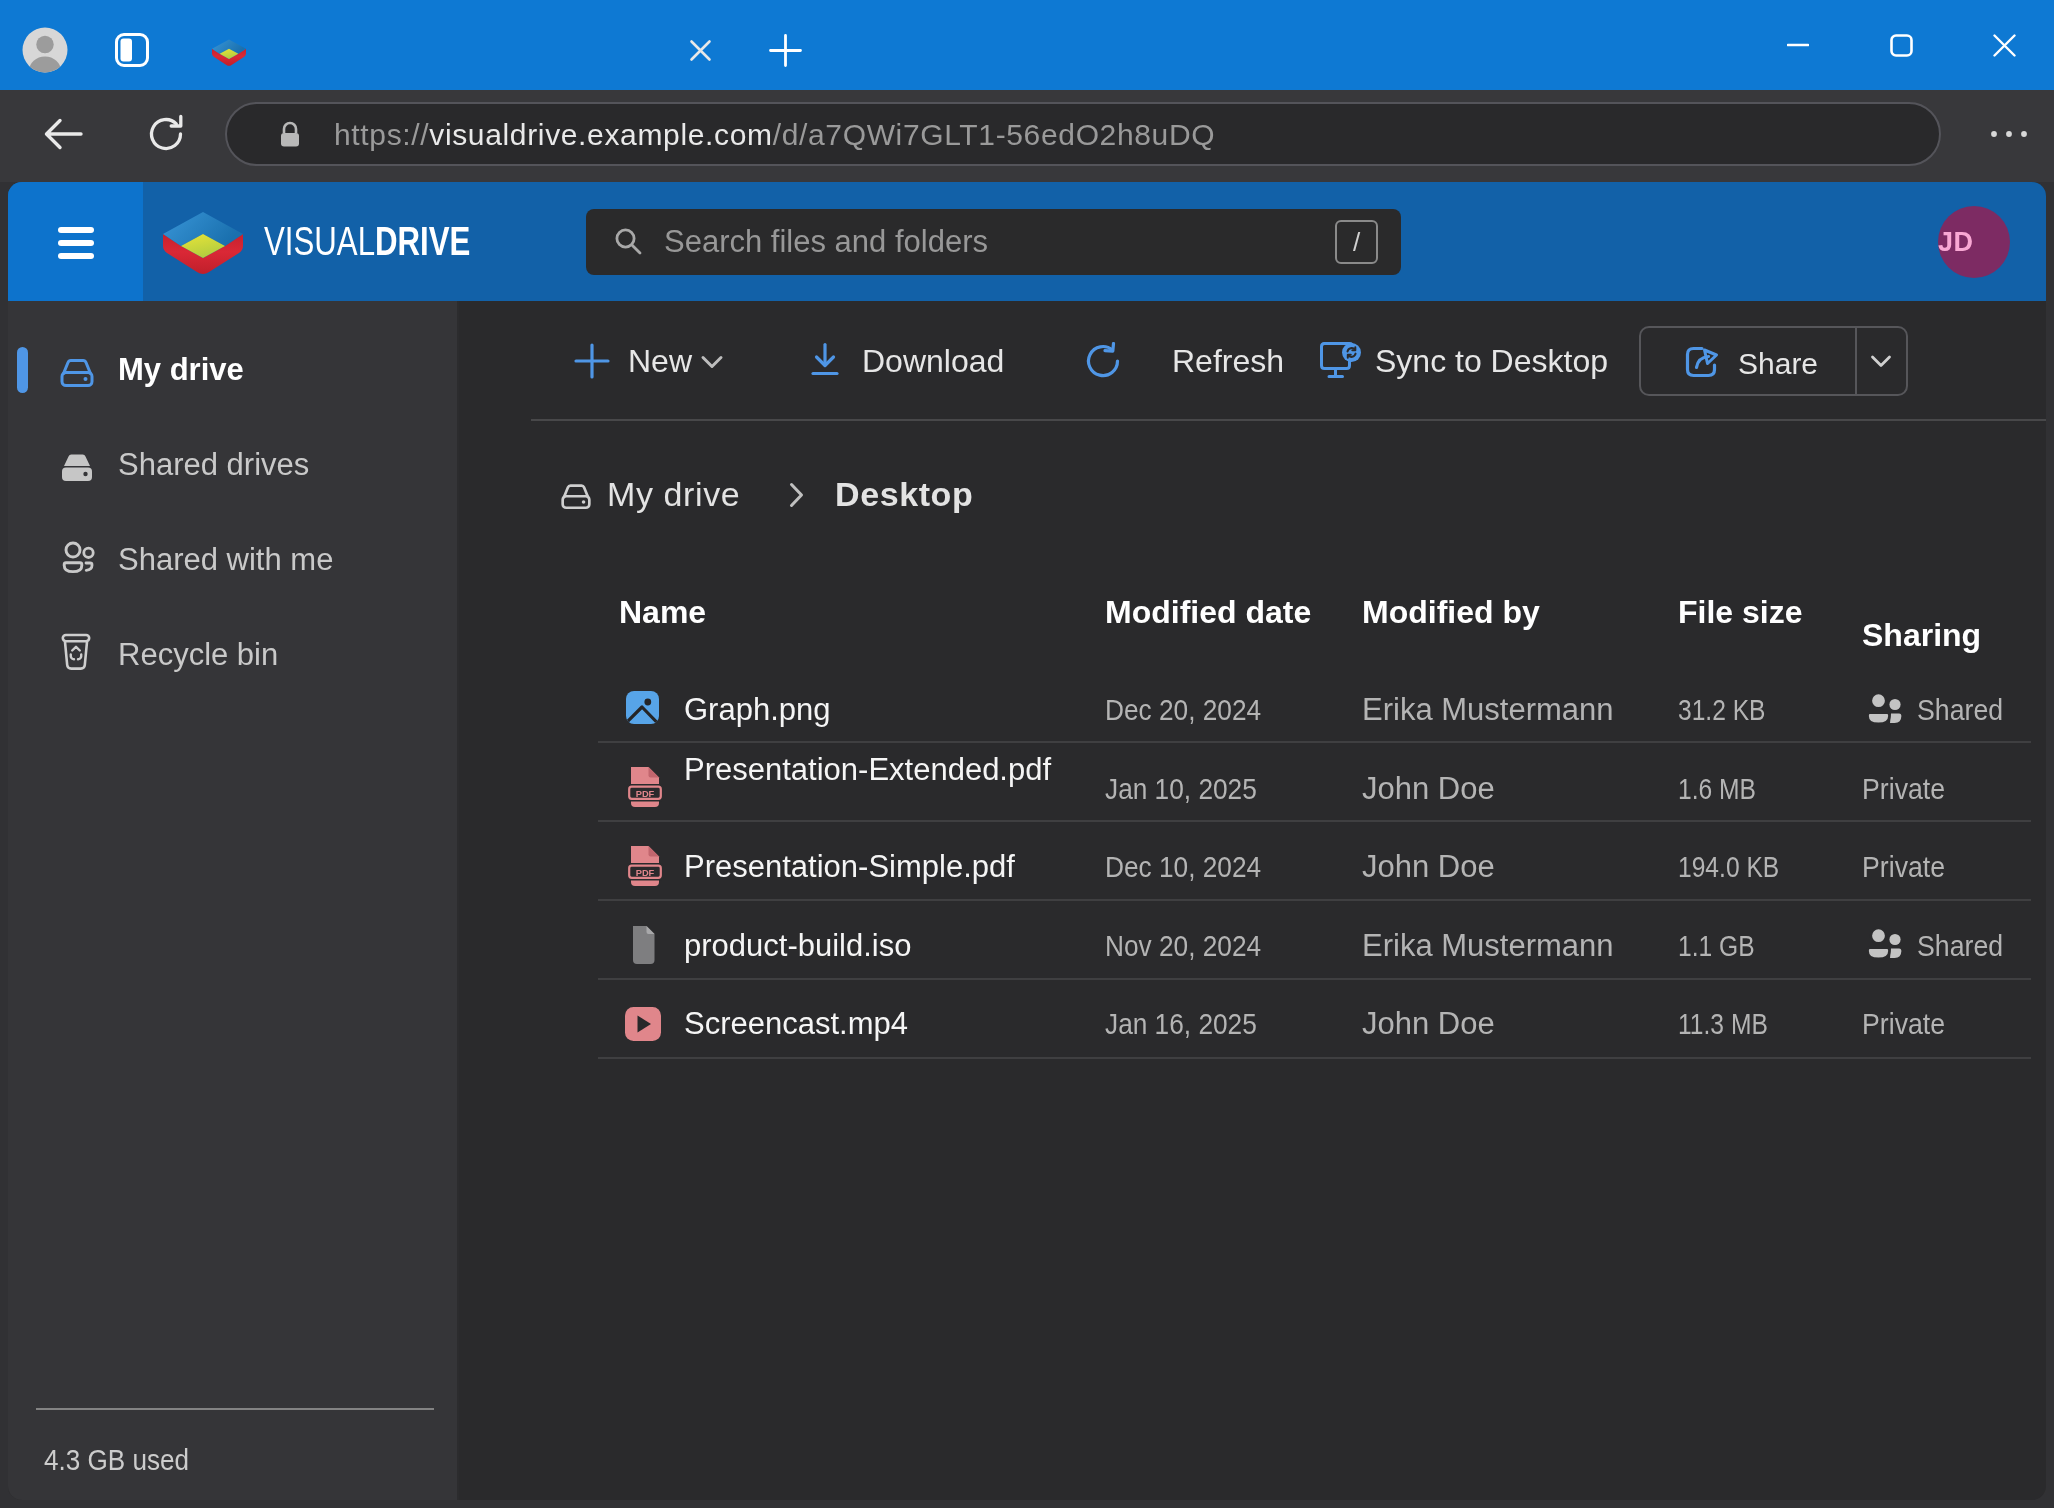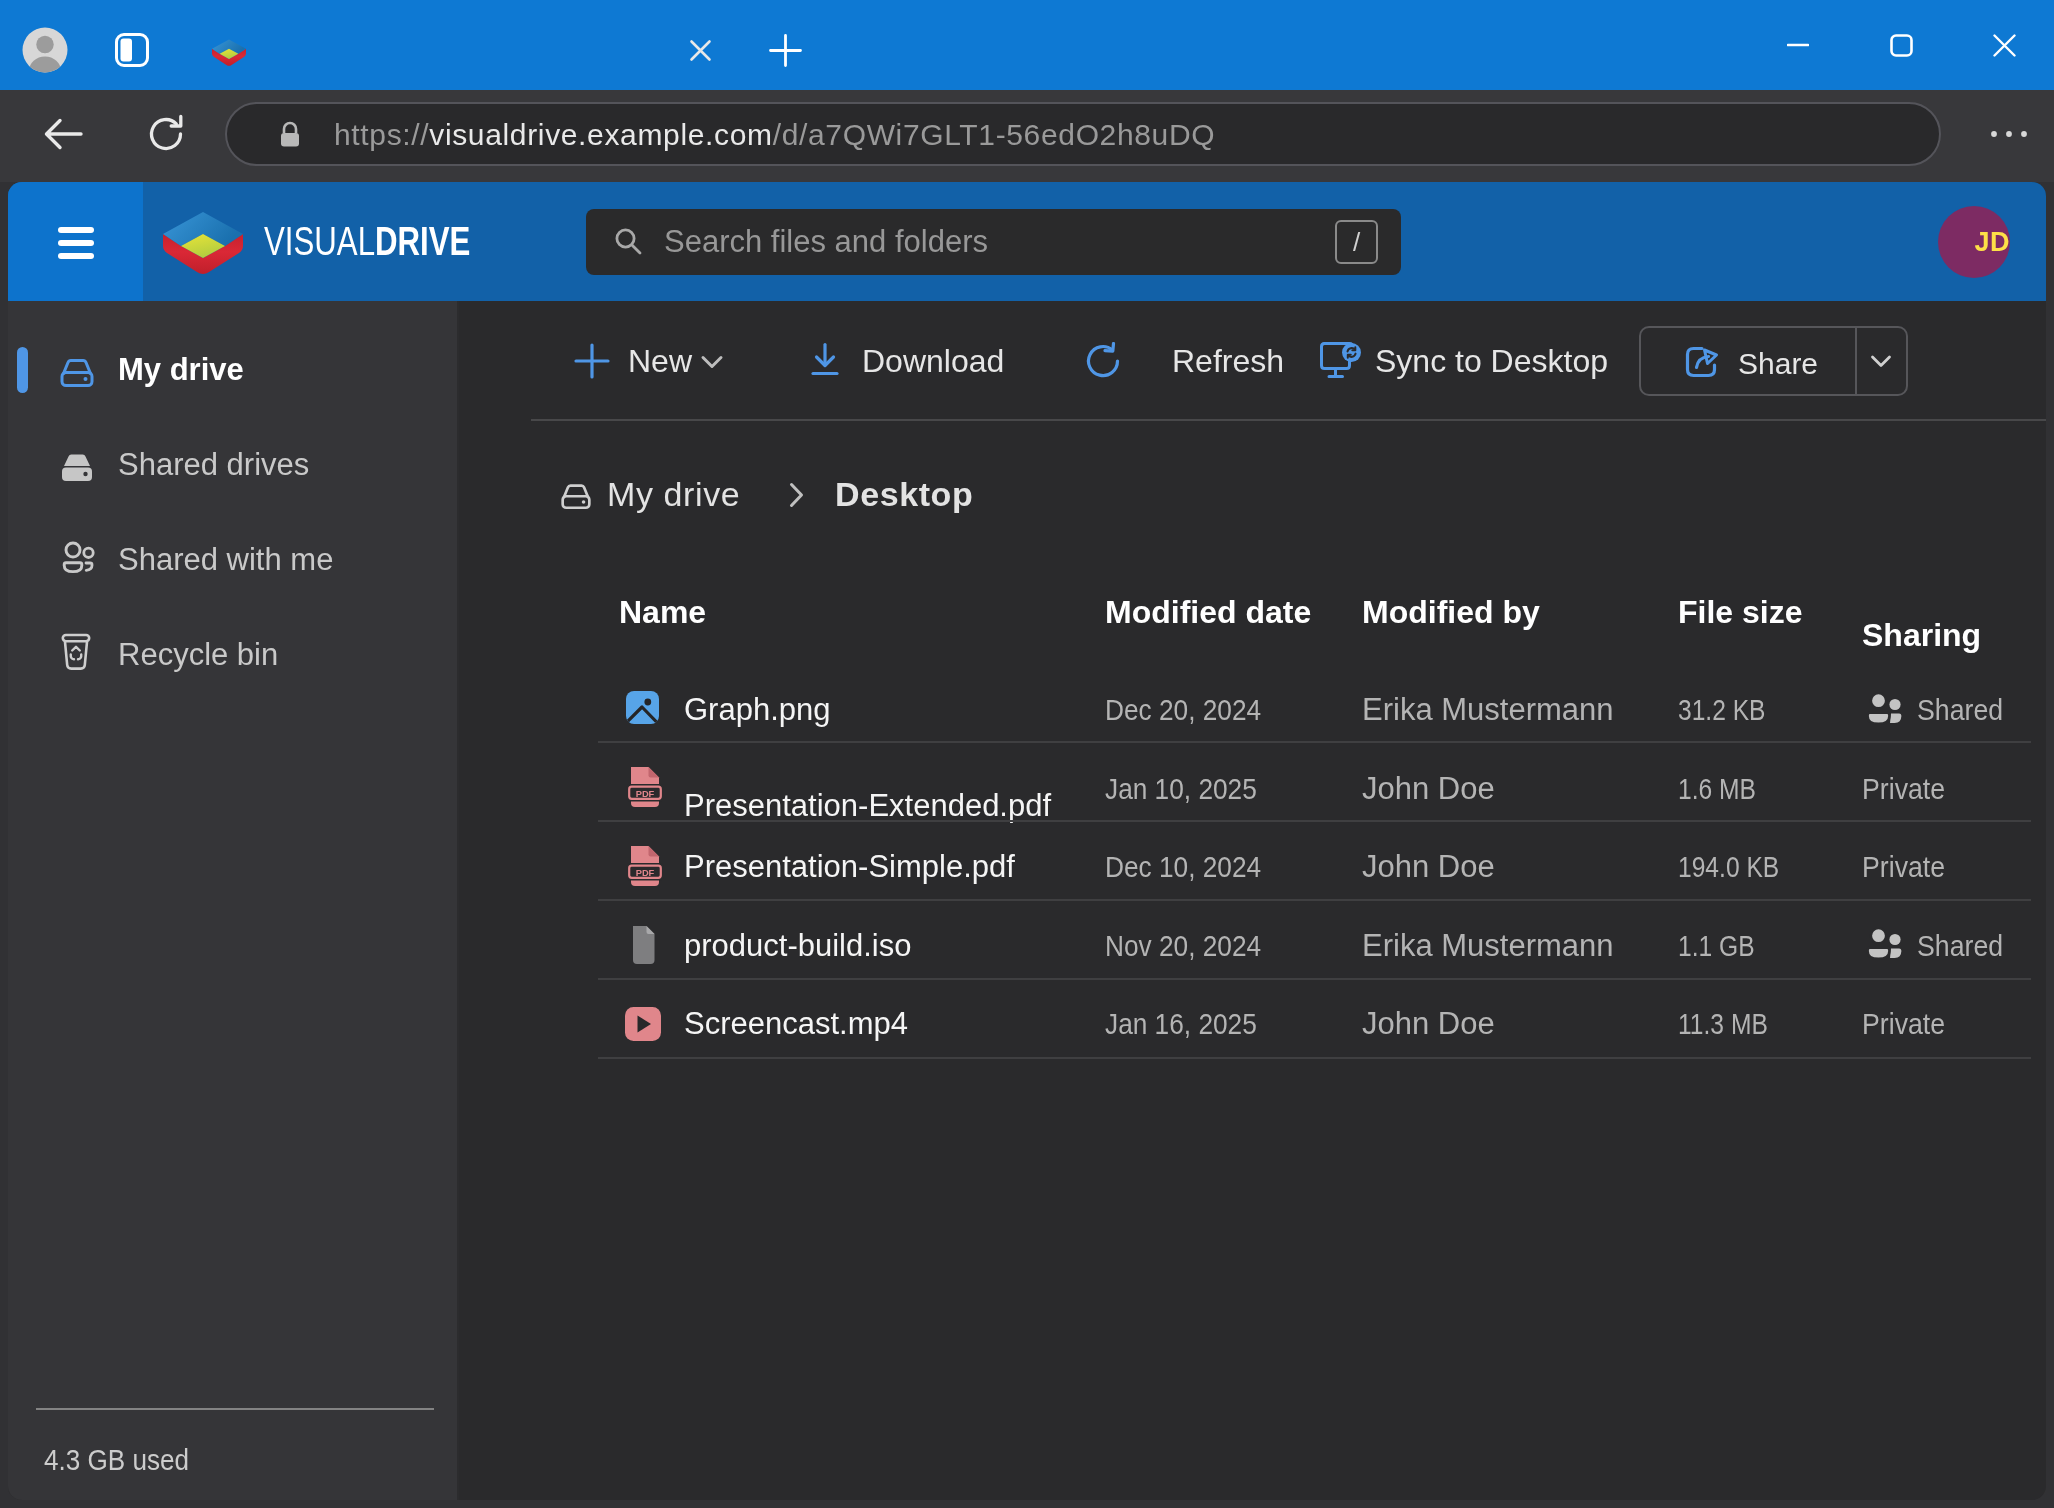--- a/index.html
+++ b/index.html
@@ -14,21 +14,21 @@
   .urltext b { color:#e9e9e9; font-weight:normal; }
   #card { position:absolute; left:8px; top:182px; width:2038px; height:1318px; background:#2a2a2c; border-radius:14px; overflow:hidden; }
   #appheader { position:absolute; left:0; top:0; width:2038px; height:119px; background:#1261a8; }
   #hambtn { position:absolute; left:0; top:0; width:135px; height:119px; background:#0d73cc; }
   .hbar { position:absolute; left:50px; width:36px; height:5.5px; border-radius:3px; background:#ffffff; }
   #logotext { position:absolute; left:256px; top:0; height:119px; line-height:119px; color:#ffffff; font-size:40px; white-space:nowrap; transform:scaleX(0.78); transform-origin:left center; }
   #logotext b { font-weight:bold; }
   #searchbox { position:absolute; left:578px; top:27px; width:815px; height:66px; background:#2a2a2b; border-radius:8px; }
   #searchtxt { position:absolute; left:78px; top:0; height:66px; line-height:66px; font-size:31px; color:#989898; }
   #slashkey { position:absolute; left:749px; top:11px; width:43px; height:44px; border:2px solid #8a8a8a; border-radius:6px; color:#d0d0d0; font-size:26px; text-align:center; line-height:40px; }
-  #avatar { position:absolute; left:1930px; top:24px; width:72px; height:72px; border-radius:50%; background:#7d2b63; color:#fde047; font-size:27px; font-weight:bold; text-align:right; line-height:72px; letter-spacing:0.5px; }
+  #avatar { position:absolute; left:1930px; top:24px; width:72px; height:72px; border-radius:50%; background:#7d2b63; color:#f9a8d4; font-size:27px; font-weight:bold; text-align:left; line-height:72px; letter-spacing:0.5px; }
   #sidebar { position:absolute; left:0; top:119px; width:449px; height:1199px; background:#353538; }
   #sbdivider { position:absolute; left:449px; top:119px; width:2px; height:1199px; background:#2c2c2e; }
   .navtxt { position:absolute; left:110px; font-size:31px; line-height:36px; color:#c9c9c9; white-space:nowrap; }
   .navtxt.active { color:#ffffff; font-weight:bold; }
   #indicator { position:absolute; left:9px; top:46px; width:11px; height:46px; border-radius:6px; background:#4f96e6; }
   #storage-div { position:absolute; left:28px; top:1107px; width:398px; height:2px; background:#838383; }
   #storage-txt { position:absolute; left:36px; top:1142px; font-size:30px; color:#cccccc; transform:scaleX(0.87); transform-origin:left center; }
   .tbtxt { position:absolute; font-size:32px; line-height:37px; color:#e6e6e6; white-space:nowrap; }
   #sharebtn { position:absolute; left:1631px; top:144px; width:269px; height:70px; border:2px solid #56565a; border-radius:10px; }
   #sharebtn .vd { position:absolute; left:214px; top:0px; width:2px; height:66px; background:#56565a; }
@@ -274,21 +274,21 @@
     <span class="thead" style="left:1670px; top:412px;">File size</span>
     <span class="thead" style="left:1854px; top:435px;">Sharing</span>
 
     <span class="fname" style="left:676px; top:510px;">Graph.png</span>
     <span class="fmeta sqz" style="left:1097px; top:510px;">Dec 20, 2024</span>
     <span class="fmeta nmw" style="left:1354px; top:510px;">Erika Mustermann</span>
     <span class="fmeta sqz2" style="left:1670px; top:510px;">31.2 KB</span>
     <span class="fmeta sqz3" style="left:1909px; top:510px;">Shared</span>
     <div class="sep" style="top:559px;"></div>
 
-    <span class="fname" style="left:676px; top:606px;">Presentation-Extended.pdf</span>
+    <span class="fname" style="left:676px; top:570px;">Presentation-Extended.pdf</span>
     <span class="fmeta sqz" style="left:1097px; top:589px;">Jan 10, 2025</span>
     <span class="fmeta nmw" style="left:1354px; top:589px;">John Doe</span>
     <span class="fmeta sqz2" style="left:1670px; top:589px;">1.6 MB</span>
     <span class="fmeta sqz3" style="left:1854px; top:589px;">Private</span>
     <div class="sep" style="top:638px;"></div>
 
     <span class="fname" style="left:676px; top:667px;">Presentation-Simple.pdf</span>
     <span class="fmeta sqz" style="left:1097px; top:667px;">Dec 10, 2024</span>
     <span class="fmeta nmw" style="left:1354px; top:667px;">John Doe</span>
     <span class="fmeta sqz2" style="left:1670px; top:667px;">194.0 KB</span>

